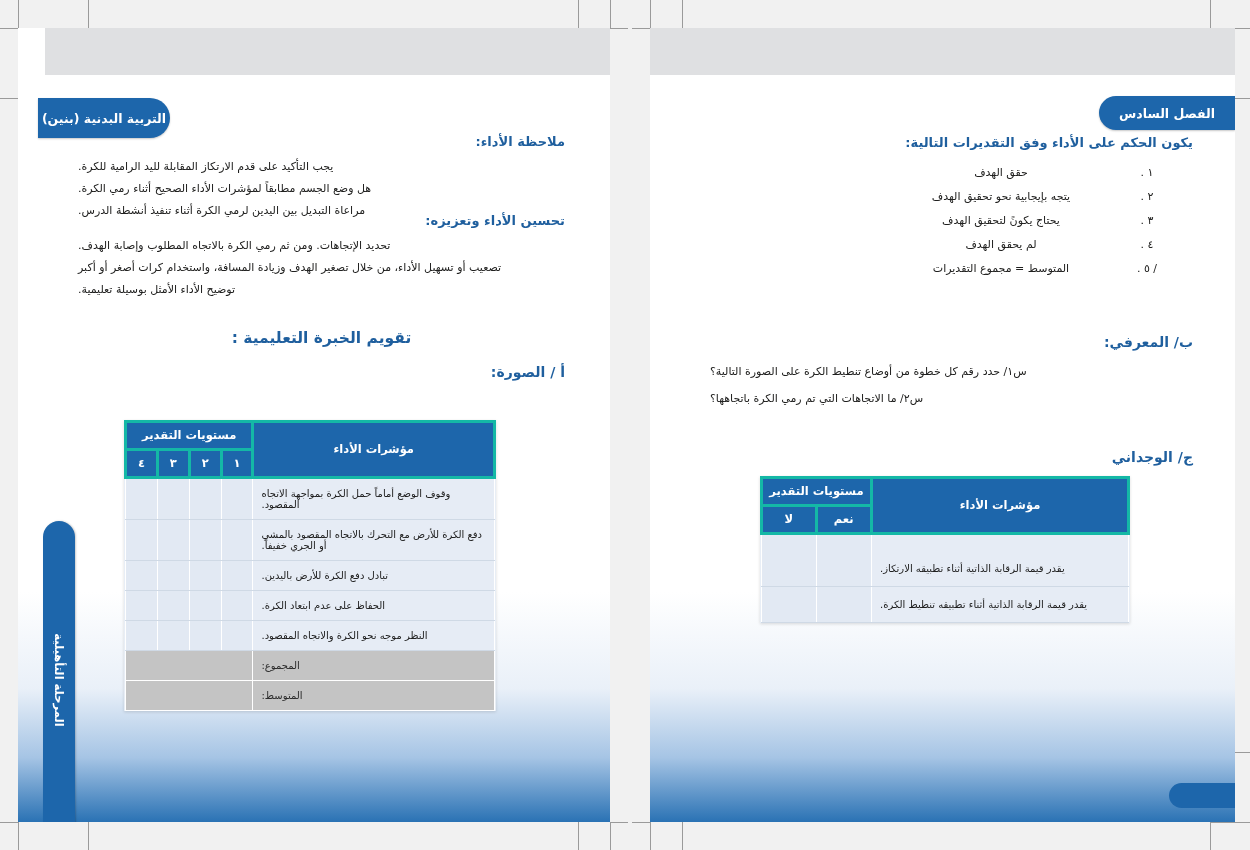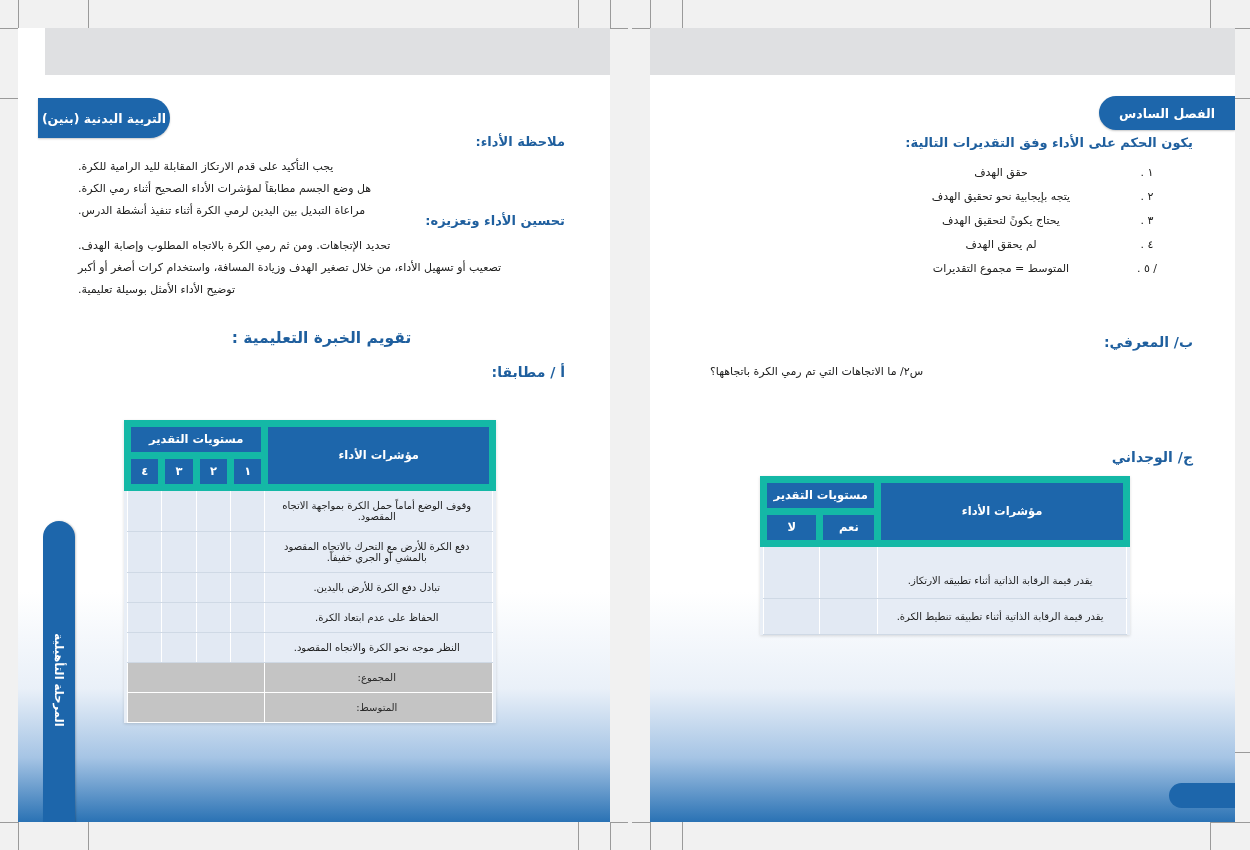--- a/index.html
+++ b/index.html
@@ -77,30 +77,30 @@
   .ratelist li .val{width:92px;text-align:center;direction:rtl;}
 
   
   table.rubric{
     border-collapse:collapse;direction:rtl;
     box-shadow:0 1px 3px rgba(0,0,0,.14);
     background:#e8eef6;
   }
   table.rubric th{
     background:#1d66ab;color:#ffffff;font-size:11.5px;font-weight:bold;
-    border:7px solid #14b8a6;padding:5px 3px;text-align:center;
+    border:3px solid #14b8a6;padding:5px 3px;text-align:center;
     line-height:1.3;
   }
   table.rubric td{
     border:1px solid #ffffff;
     border-bottom:1px solid #cfd9e5;
     font-size:10px;color:#202020;
     background:#e6ecf5;
   }
-  table.rubric td.ind{padding:9px 12px 9px 8px;text-align:center;}
+  table.rubric td.ind{padding:9px 12px 9px 8px;text-align:left;}
   table.rubric td.slot{background:#e2e9f3;}
   table.rubric tr.summary td{background:#c4c4c4;border-bottom:1px solid #ffffff;}
   table.rubric tr.summary td.ind{color:#2b2b2b;}
 </style>
 </head>
 <body>
 
 <div class="canvas">
 
   <div class="cmark v" style="left:18px;top:0;height:28px;"></div>
@@ -154,21 +154,21 @@
 
     <div class="content" style="left:60px;right:45px;top:184px;">
       <div class="h-blue">تحسين الأداء وتعزيزه:</div>
       <div class="para">تحديد الإتجاهات. ومن ثم رمي الكرة بالاتجاه المطلوب وإصابة الهدف.</div>
       <div class="para">تصعيب أو تسهيل الأداء، من خلال تصغير الهدف وزيادة المسافة، واستخدام كرات أصغر أو أكبر</div>
       <div class="para">توضيح الأداء الأمثل بوسيلة تعليمية.</div>
     </div>
 
     <div class="content" style="left:60px;right:45px;top:300px;">
       <div class="h-blue big" style="margin-bottom:14px;">تقويم الخبرة التعليمية :</div>
-      <div class="h-blue mid">أ / مطابقا:</div>
+      <div class="h-blue mid">أ / الصورة:</div>
     </div>
 
     <div style="position:absolute;left:106px;top:392px;">
       <table class="rubric" style="width:372px;">
         <thead>
           <tr>
             <th rowspan="2" style="width:268px;">مؤشرات الأداء</th>
             <th colspan="4" style="width:104px;">مستويات التقدير</th>
           </tr>
           <tr>
@@ -259,20 +259,21 @@
         </li>
         <li>
           <span class="val">/ ٥ .</span>
           <span class="lbl">المتوسط = مجموع التقديرات</span>
         </li>
       </ul>
     </div>
 
     <div class="content" style="left:60px;right:42px;top:305px;">
       <div class="h-blue mid" style="margin-bottom:11px;">ب/ المعرفي:</div>
+      <div class="para" style="margin-bottom:10px;">س١/ حدد رقم كل خطوة من أوضاع تنطيط الكرة على الصورة التالية؟</div>
       <div class="para">س٢/ ما الاتجاهات التي تم رمي الكرة باتجاهها؟</div>
     </div>
 
     <div class="content" style="left:60px;right:42px;top:420px;">
       <div class="h-blue mid">ج/ الوجداني</div>
     </div>
 
     <div style="position:absolute;left:110px;top:448px;">
       <table class="rubric" style="width:370px;">
         <thead>

